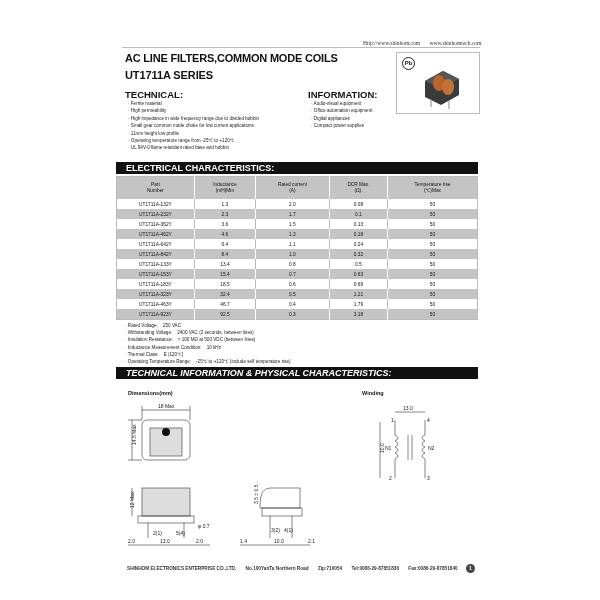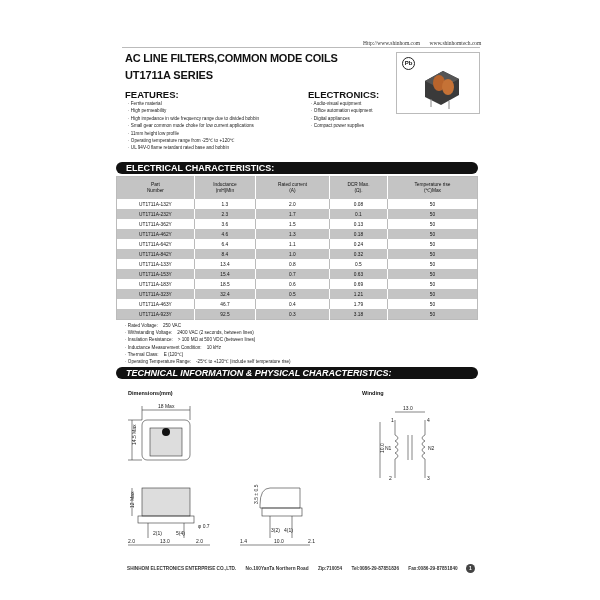--- a/index.html
+++ b/index.html
@@ -8,21 +8,21 @@
   .urls { left:355px; top:40px; font-family:"Liberation Serif", serif; font-size:5.5px; color:#333; }
   .urls span { margin-left:8px; }
   .topline { left:122px; top:47px; width:358px; height:0; border-top:1px solid #bbb; }
   .title1 { left:125px; top:52px; font-size:11px; font-weight:bold; letter-spacing:-0.2px; }
   .title2 { left:125px; top:69px; font-size:11px; font-weight:bold; letter-spacing:-0.1px; }
   .sec { font-size:9.5px; font-weight:bold; }
   .bul { font-size:4.6px; line-height:7.4px; color:#222; }
   .bul div::before { content:"· "; }
   .photo { left:396px; top:52px; width:82px; height:60px; border:1px solid #bbb; background:#fff; }
   .pb { position:absolute; left:5px; top:4px; width:11px; height:11px; border:1.5px solid #222; border-radius:50%; font-size:6px; font-weight:bold; text-align:center; line-height:11px; }
-  .bar { left:116px; width:362px; height:12px; background:#111; color:#fff; font-weight:bold; font-size:9px; line-height:12px; padding-left:10px; box-sizing:border-box;border-radius:6px; }
+  .bar { left:116px; width:362px; height:12px; background:#111; color:#fff; font-weight:bold; font-size:9px; line-height:12px; padding-left:10px; box-sizing:border-box; }
   table.ec { position:absolute; left:116px; top:176px; width:362px; border-collapse:collapse; font-size:4.8px; }
   table.ec th { background:#c4c4c4; font-weight:normal; height:20px; border-right:1px solid #fff; line-height:6px; }
   table.ec th:last-child, table.ec td:last-child { border-right:none; }
   table.ec td { text-align:center; height:10px; padding:0; border-right:1px solid #bbb; }
   table.ec tr:nth-child(even) td { background:#c4c4c4; border-right-color:#fff; }
   table.ec tr:nth-child(odd) td { background:#fff; }
   table.ec { border:1px solid #bbb; }
   .notes { left:125px; top:322px; font-size:4.6px; line-height:7.2px; color:#222; }
   .notes div::before { content:"· "; }
   .notes b { font-weight:normal; margin-right:5px; }
@@ -36,32 +36,32 @@
 
 <div class="abs urls">
   <span>Http://www.shinhom.com</span>
   <span>www.shinhomtech.com</span>
 </div>
 <div class="abs topline"></div>
 
 <div class="abs title1">AC LINE FILTERS,COMMON MODE COILS</div>
 <div class="abs title2">UT1711A SERIES</div>
 
-<div class="abs sec" style="left:125px;top:89px;">FEATURES:</div>
+<div class="abs sec" style="left:125px;top:89px;">TECHNICAL:</div>
 <div class="abs bul" style="left:128px;top:100px;">
   <div>Ferrite material</div>
   <div>High permeability</div>
   <div>High impedance in wide frequency range due to divided bobbin</div>
   <div>Small gear common mode choke for low current applications</div>
   <div>11mm height low profile</div>
   <div>Operating temperature range from -25℃ to +120℃</div>
   <div>UL 94V-0 flame retardant rated base and bobbin</div>
 </div>
 
-<div class="abs sec" style="left:308px;top:89px;">ELECTRONICS:</div>
+<div class="abs sec" style="left:308px;top:89px;">INFORMATION:</div>
 <div class="abs bul" style="left:311px;top:100px;">
   <div>Audio-visual equipment</div>
   <div>Office automation equipment</div>
   <div>Digital appliances</div>
   <div>Compact power supplies</div>
 </div>
 
 <div class="abs photo">
   <div class="pb">Pb</div>
   <svg width="82" height="60" style="position:absolute;left:0;top:0">

